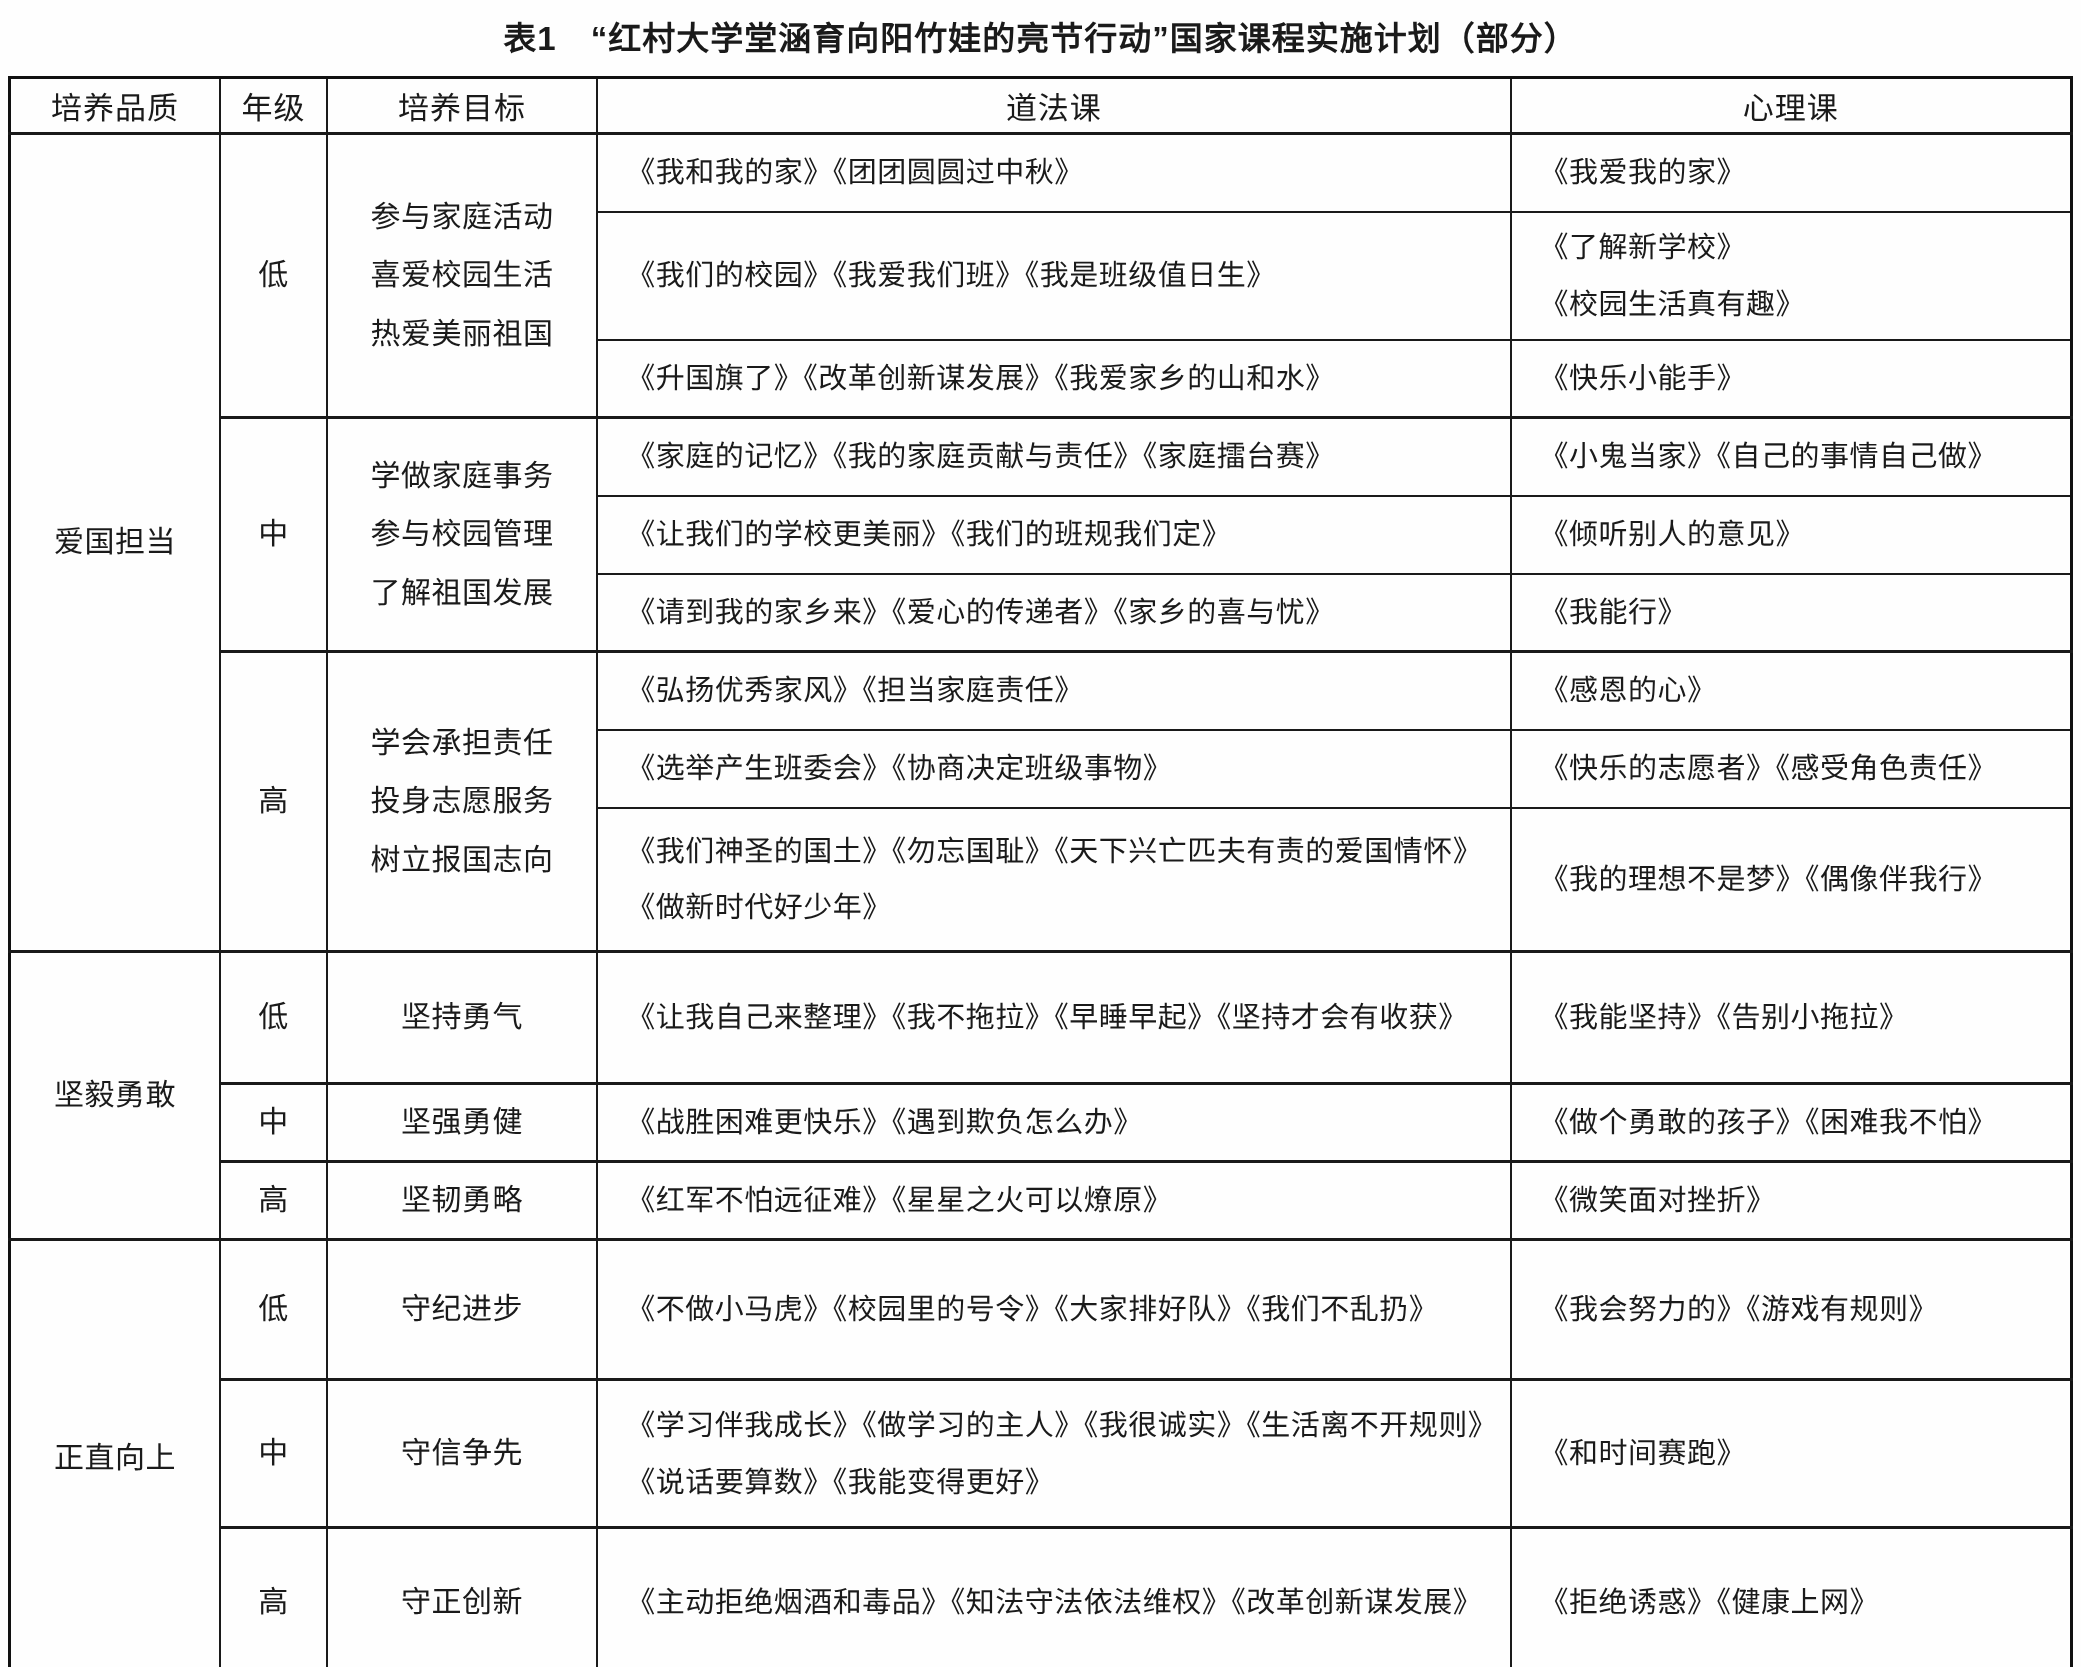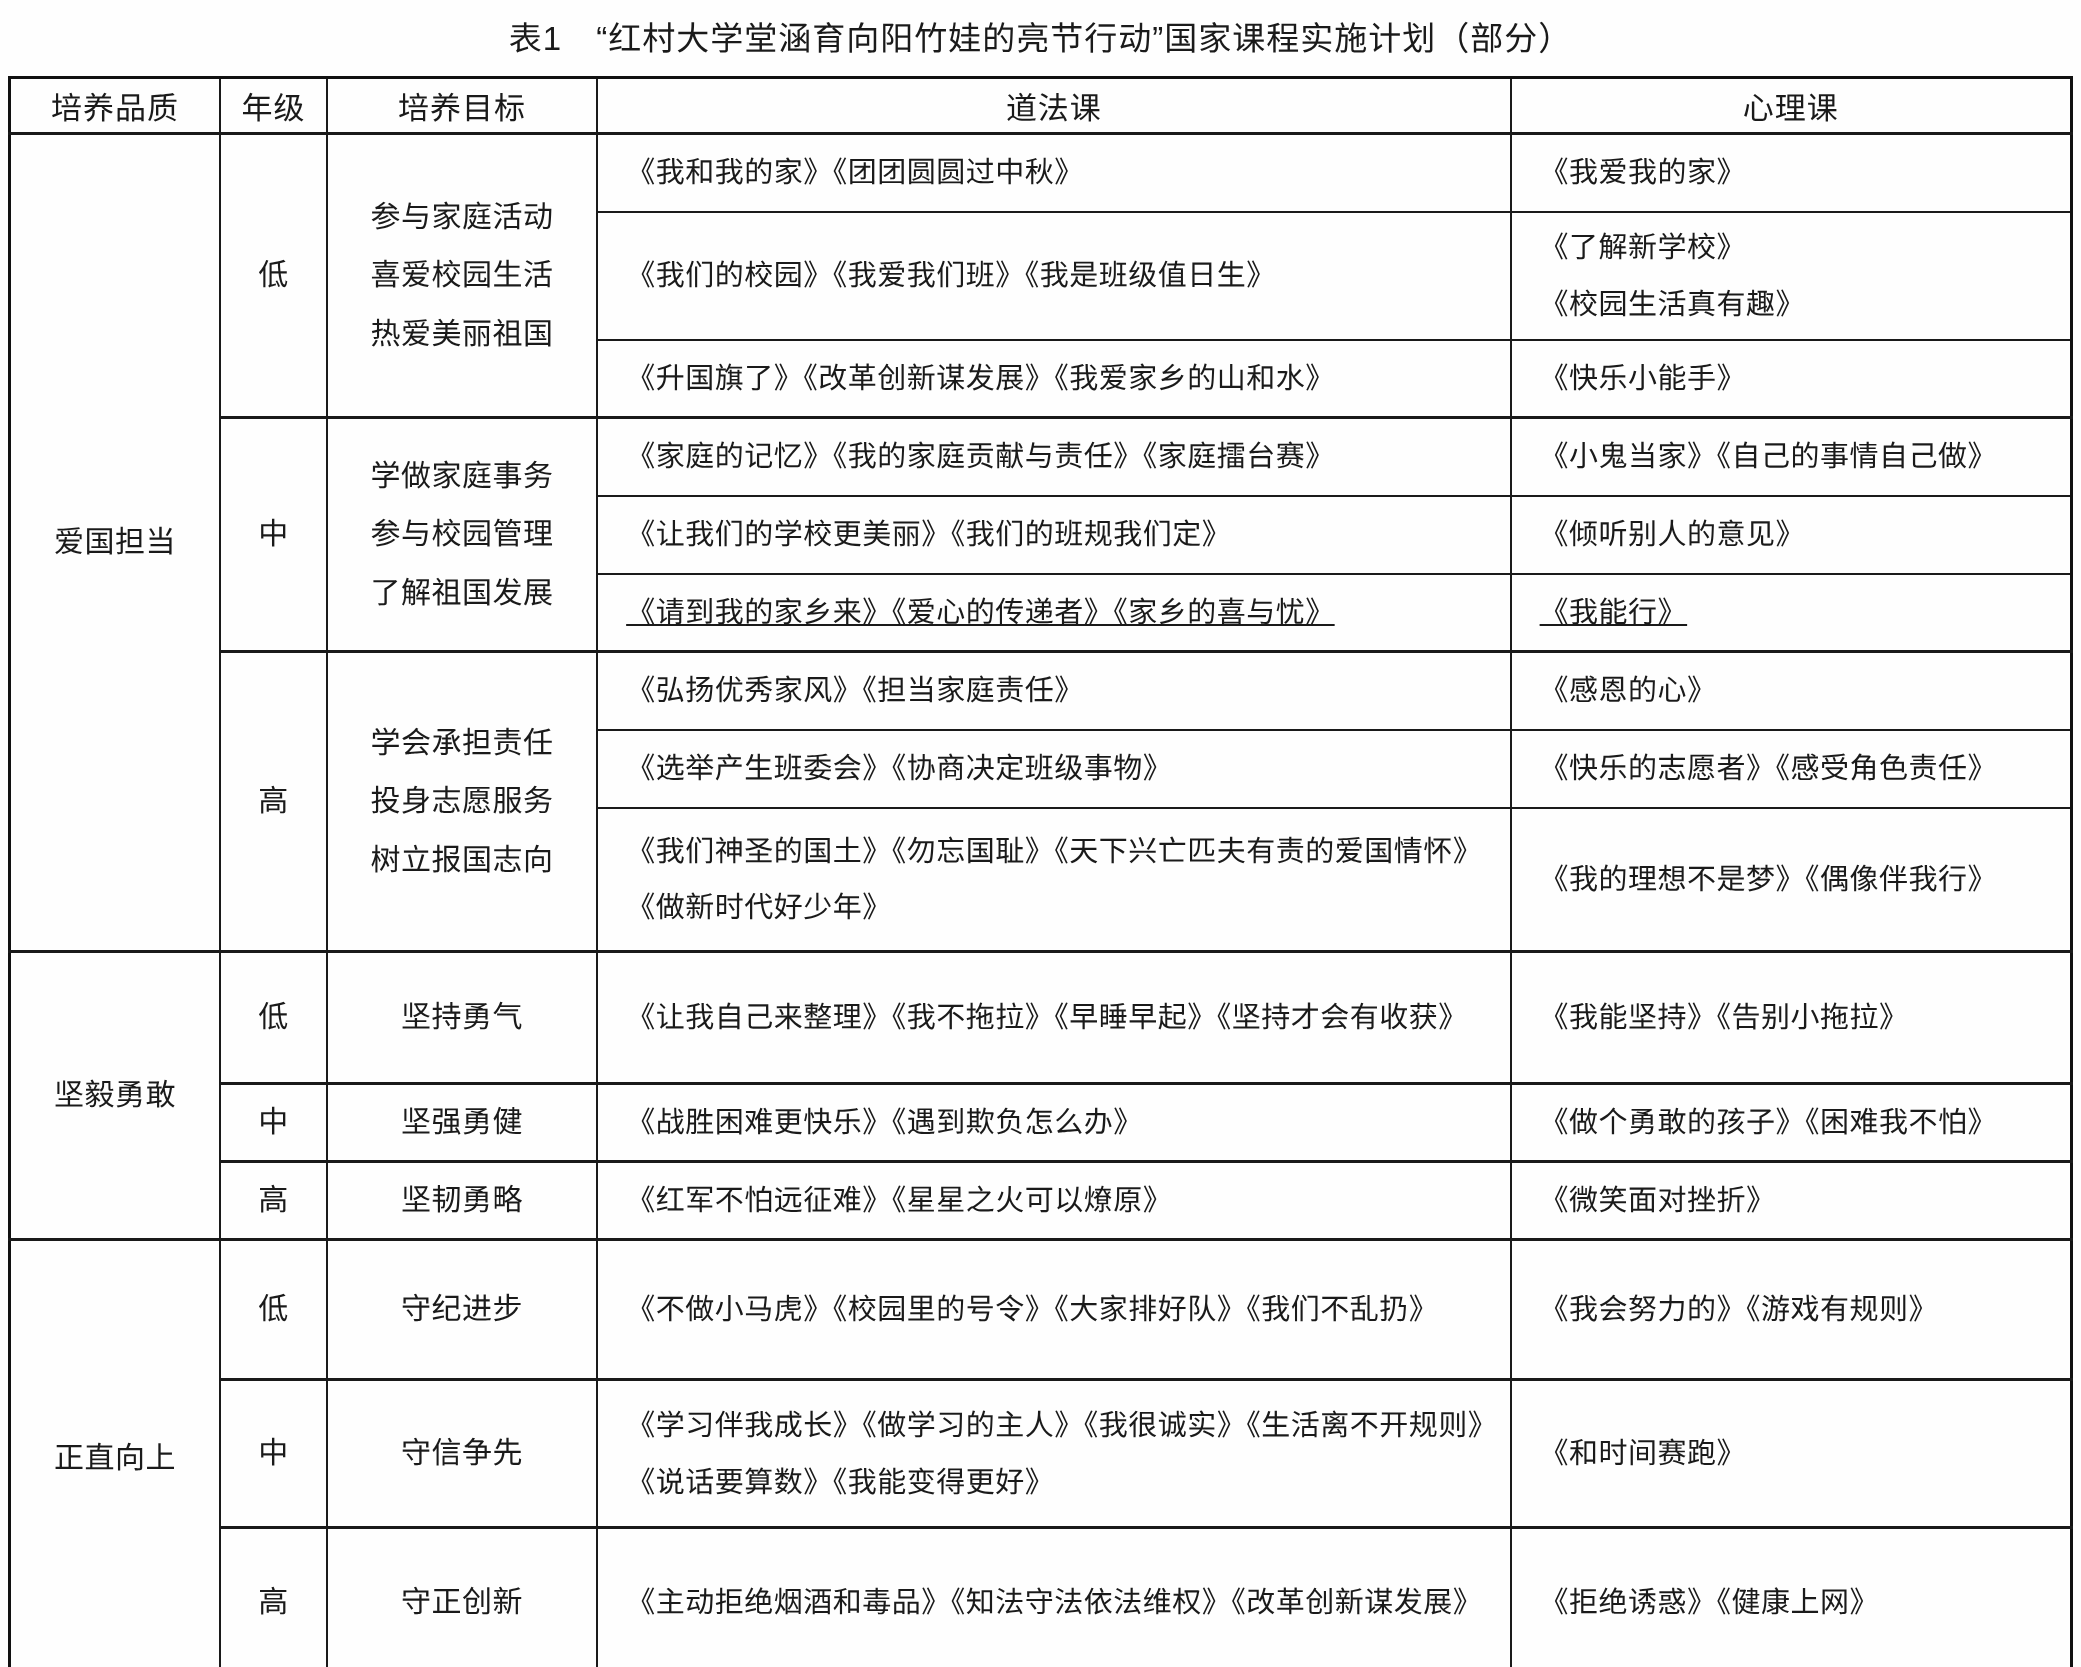--- a/index.html
+++ b/index.html
@@ -8,21 +8,21 @@
     min-height:1667px;
     box-sizing:border-box;
     padding:6px 8px 4px 8px;
     background:#fefefe;
     color:#1a1a1a;
     font-family:"Liberation Serif","DejaVu Serif",serif;
   }
   .doc-title{
     text-align:center;
     font-family:"Liberation Sans","DejaVu Sans",sans-serif;
-    font-weight:normal;
+    font-weight:bold;
     font-size:33px;
     letter-spacing:1px;
     padding:6px 0 16px 0;
   }
   table.curriculum{
     width:100%;
     border-collapse:collapse;
     table-layout:fixed;
     border:3px solid #111111;
   }
@@ -112,21 +112,21 @@
         <td class="center" rowspan="3">学做家庭事务
 参与校园管理
 了解祖国发展</td>
         <td class="course">《家庭的记忆》《我的家庭贡献与责任》《家庭擂台赛》</td>
         <td class="course">《小鬼当家》《自己的事情自己做》</td>
       </tr>
       <tr style="height:78px;">
         <td class="course">《让我们的学校更美丽》《我们的班规我们定》</td>
         <td class="course">《倾听别人的意见》</td>
       </tr>
-      <tr style="height:78px;text-decoration:underline;">
+      <tr style="height:78px;">
         <td class="course">《请到我的家乡来》《爱心的传递者》《家乡的喜与忧》</td>
         <td class="course">《我能行》</td>
       </tr>
       <tr class="group-start" style="height:78px;">
         <td class="center" rowspan="3">高</td>
         <td class="center" rowspan="3">学会承担责任
 投身志愿服务
 树立报国志向</td>
         <td class="course">《弘扬优秀家风》《担当家庭责任》</td>
         <td class="course">《感恩的心》</td>

